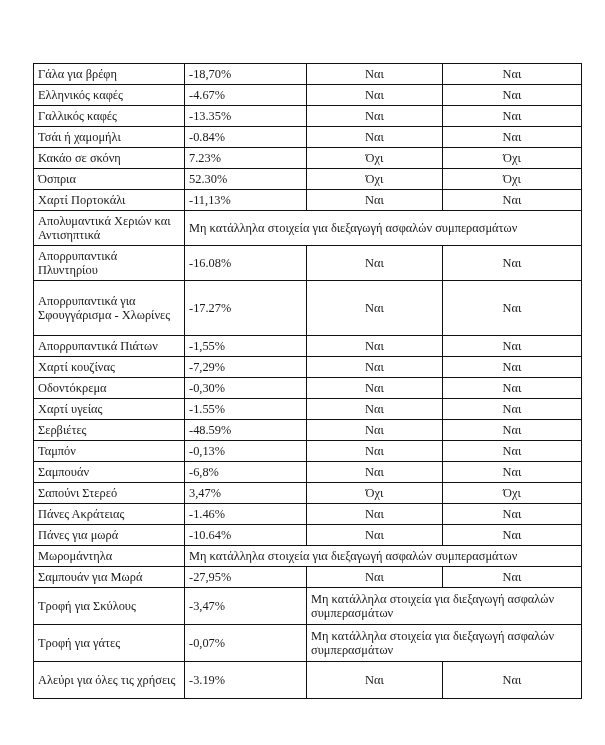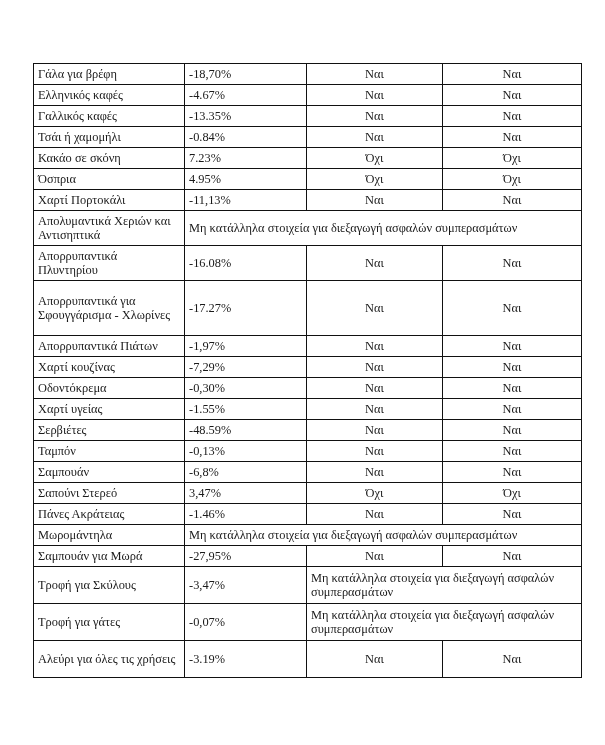--- a/index.html
+++ b/index.html
@@ -50,21 +50,21 @@
       <td class="yn2">Ναι</td>
     </tr>
     <tr class="h21">
       <td class="name">Κακάο σε σκόνη</td>
       <td class="pct">7.23%</td>
       <td class="yn1">Όχι</td>
       <td class="yn2">Όχι</td>
     </tr>
     <tr class="h21">
       <td class="name">Όσπρια</td>
-      <td class="pct">4.95%</td>
+      <td class="pct">52.30%</td>
       <td class="yn1">Όχι</td>
       <td class="yn2">Όχι</td>
     </tr>
     <tr class="h21">
       <td class="name">Χαρτί Πορτοκάλι</td>
       <td class="pct">-11,13%</td>
       <td class="yn1">Ναι</td>
       <td class="yn2">Ναι</td>
     </tr>
     <tr class="h36">
@@ -78,21 +78,21 @@
       <td class="yn2">Ναι</td>
     </tr>
     <tr class="h56">
       <td class="name">Απορρυπαντικά για Σφουγγάρισμα - Χλωρίνες</td>
       <td class="pct">-17.27%</td>
       <td class="yn1">Ναι</td>
       <td class="yn2">Ναι</td>
     </tr>
     <tr class="h21">
       <td class="name">Απορρυπαντικά Πιάτων</td>
-      <td class="pct">-1,97%</td>
+      <td class="pct">-1,55%</td>
       <td class="yn1">Ναι</td>
       <td class="yn2">Ναι</td>
     </tr>
     <tr class="h21">
       <td class="name">Χαρτί κουζίνας</td>
       <td class="pct">-7,29%</td>
       <td class="yn1">Ναι</td>
       <td class="yn2">Ναι</td>
     </tr>
     <tr class="h21">
@@ -131,20 +131,26 @@
       <td class="yn1">Όχι</td>
       <td class="yn2">Όχι</td>
     </tr>
     <tr class="h21">
       <td class="name">Πάνες Ακράτειας</td>
       <td class="pct">-1.46%</td>
       <td class="yn1">Ναι</td>
       <td class="yn2">Ναι</td>
     </tr>
     <tr class="h21">
+      <td class="name">Πάνες για μωρά</td>
+      <td class="pct">-10.64%</td>
+      <td class="yn1">Ναι</td>
+      <td class="yn2">Ναι</td>
+    </tr>
+    <tr class="h21">
       <td class="name">Μωρομάντηλα</td>
       <td class="merged" colspan="3">Μη κατάλληλα στοιχεία για διεξαγωγή ασφαλών συμπερασμάτων</td>
     </tr>
     <tr class="h21">
       <td class="name">Σαμπουάν για Μωρά</td>
       <td class="pct">-27,95%</td>
       <td class="yn1">Ναι</td>
       <td class="yn2">Ναι</td>
     </tr>
     <tr class="h38">

